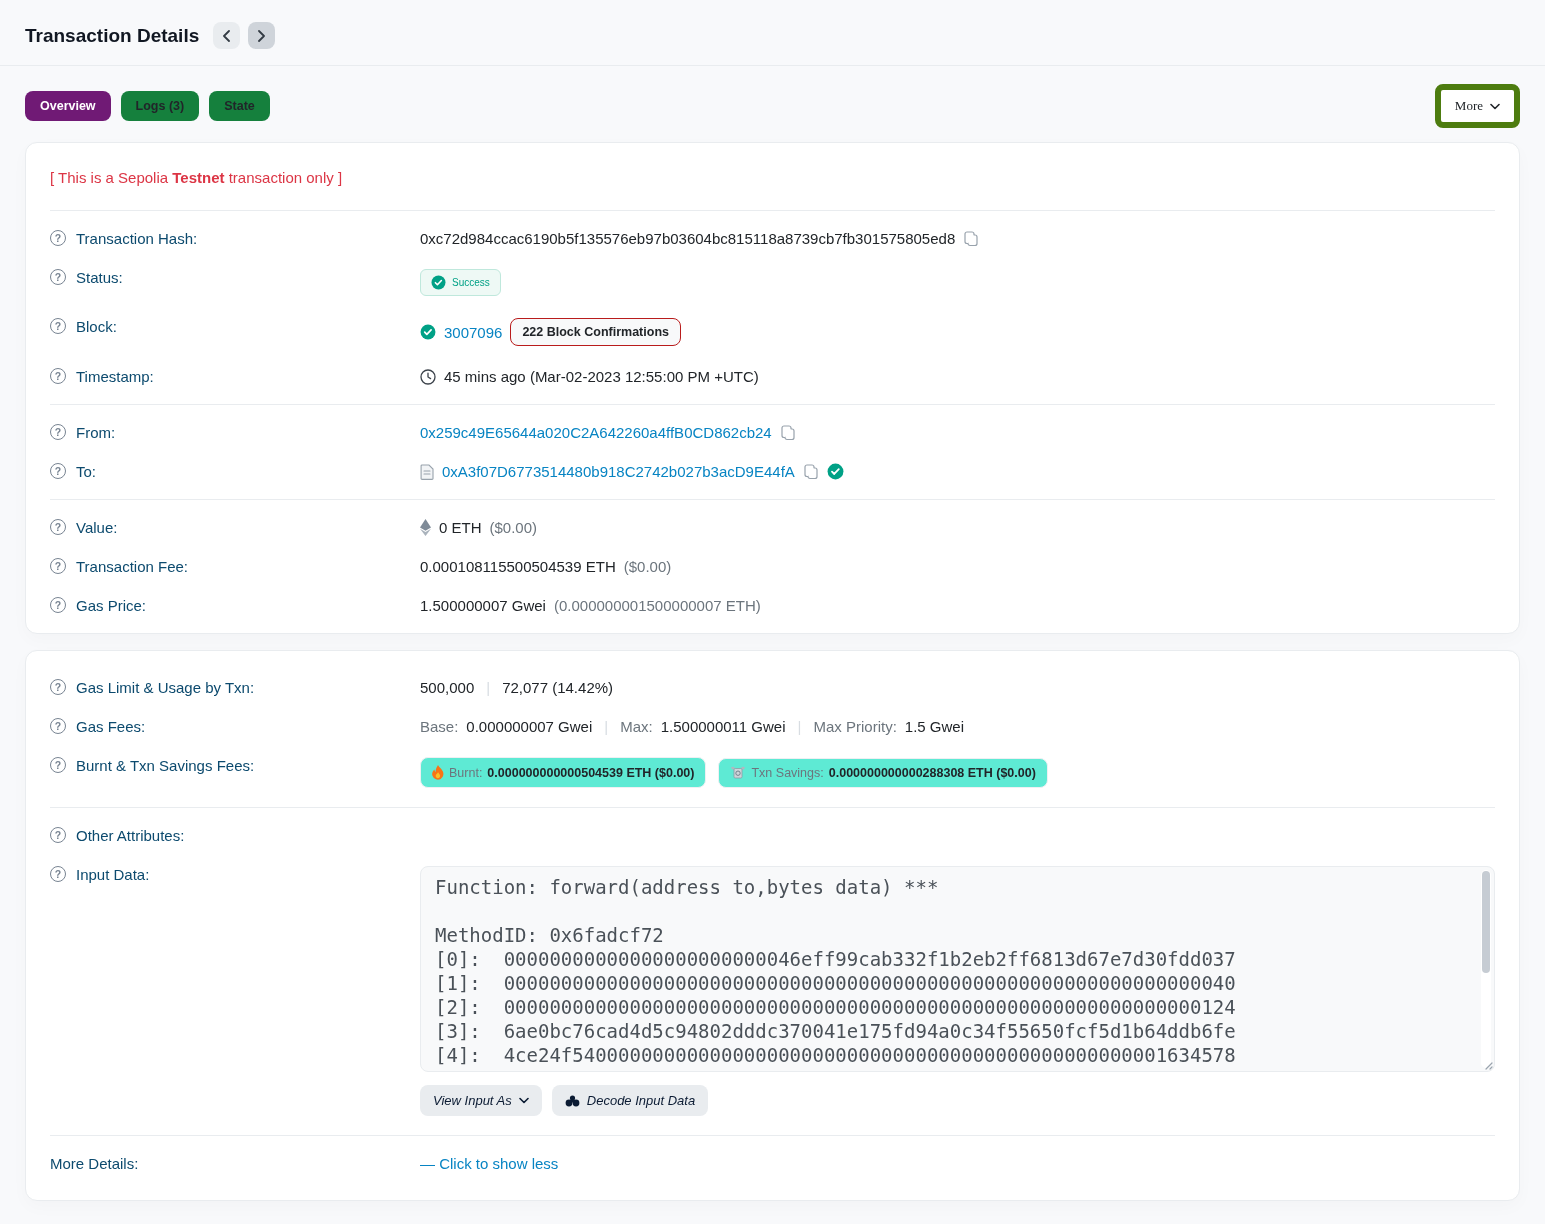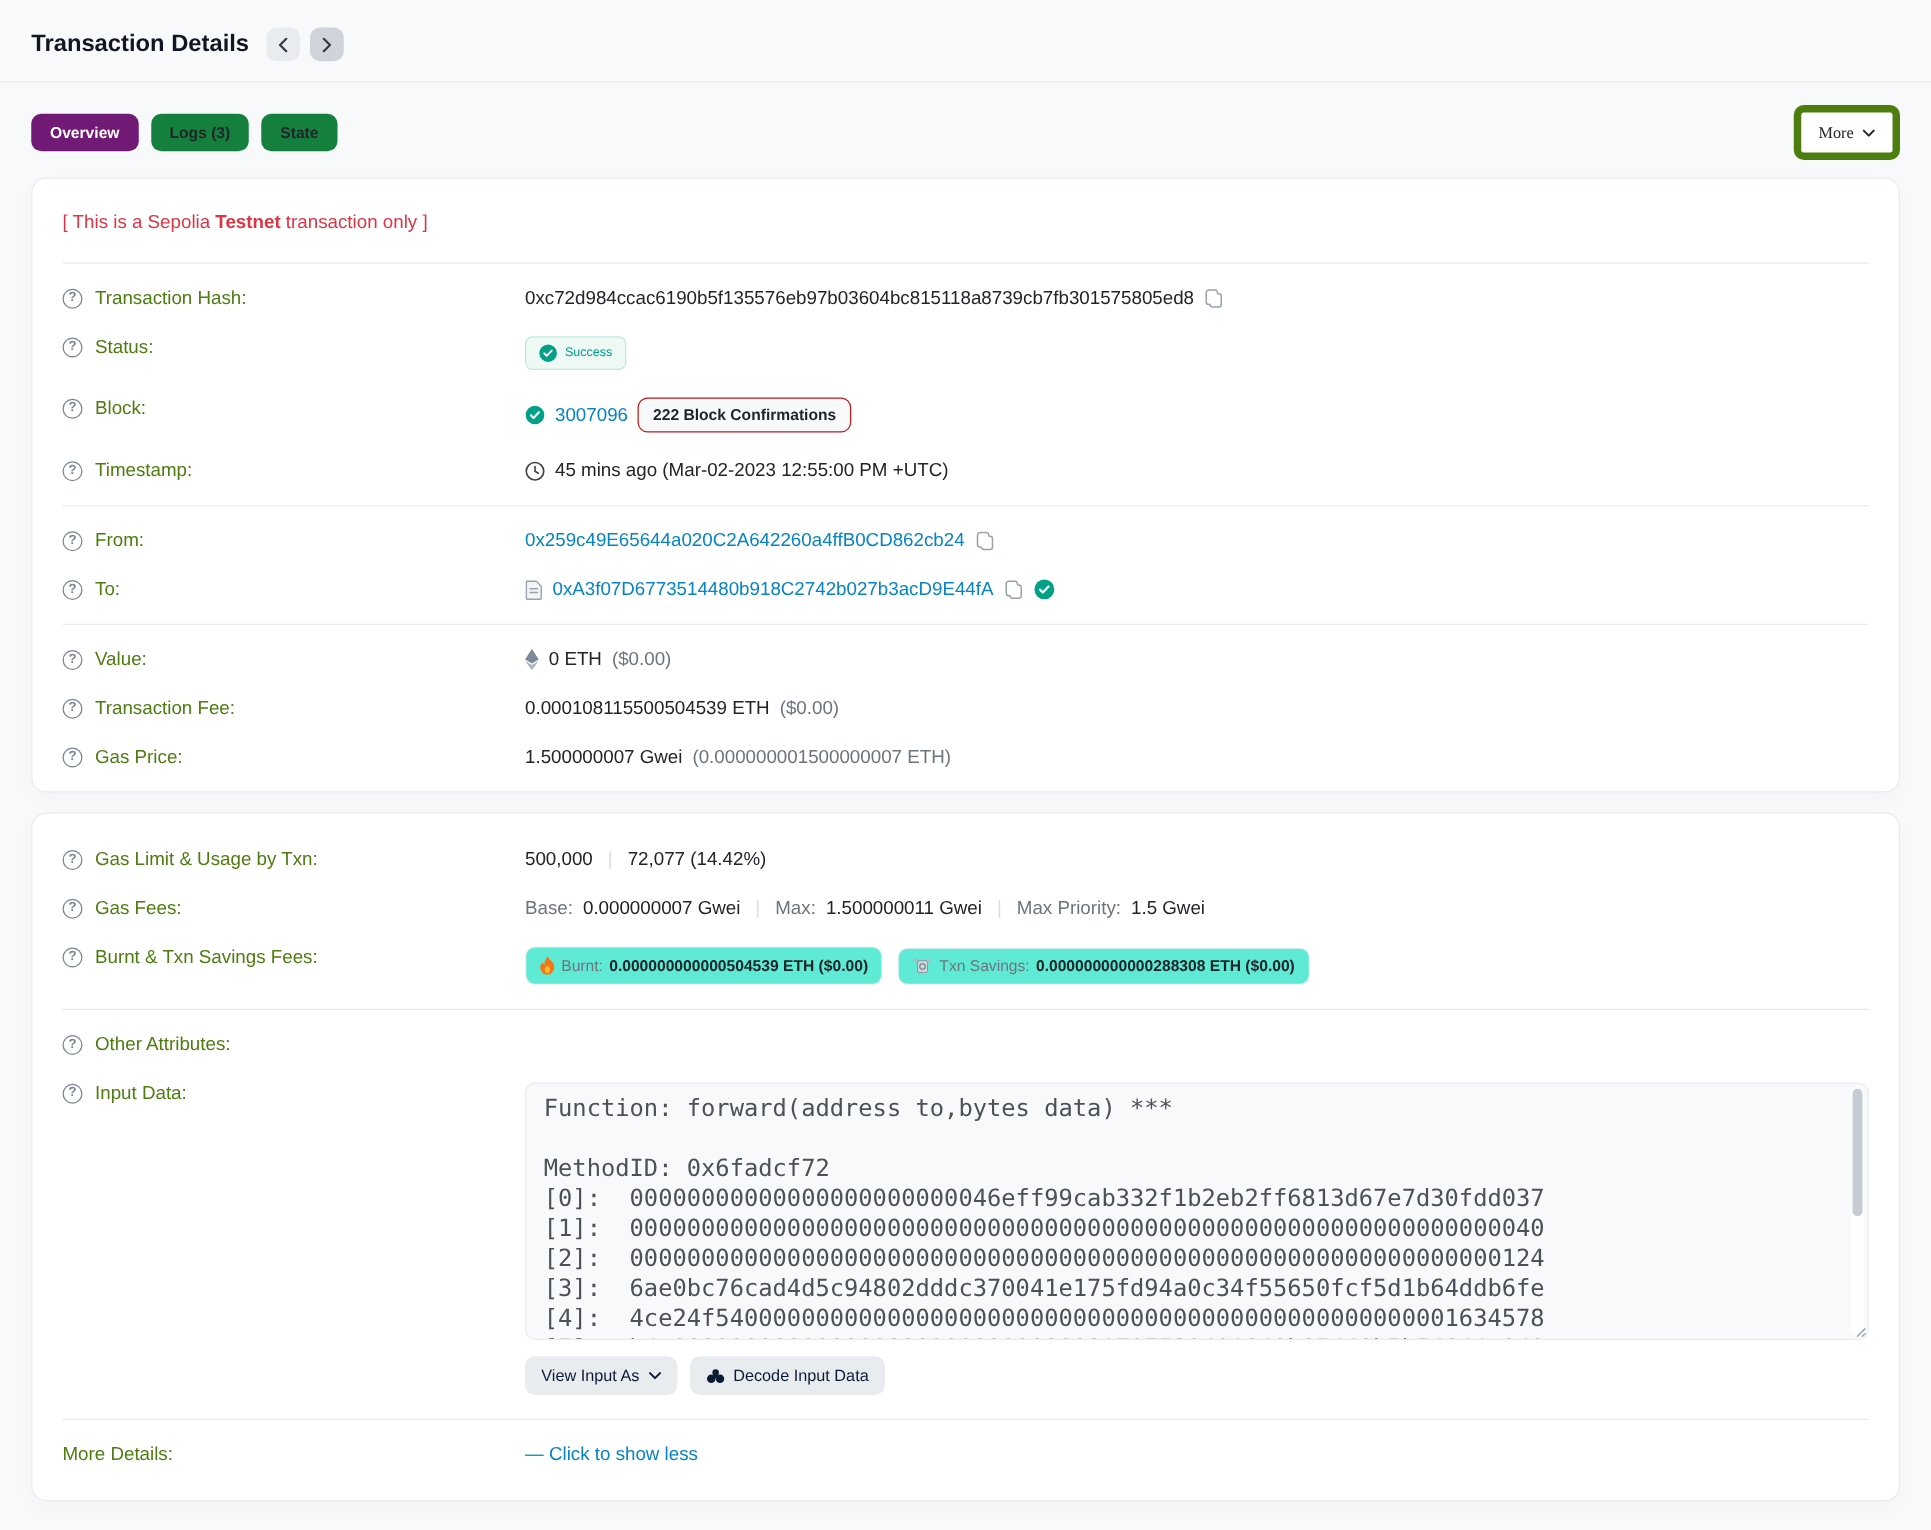--- a/index.html
+++ b/index.html
@@ -32,21 +32,21 @@
 
   
   .card { background:#fff; border:1px solid #e9ecef; border-radius:12px; padding:8px 24px;
           margin-bottom:16px; box-shadow:0 6px 18px rgba(33,37,41,.025); }
   .warning { color:#dc3545; padding:18px 0 16px; font-size:15px; }
   .warning b { font-weight:700; }
   .divider { border-top:1px solid #e9ecef; margin:8px 0; }
 
   
   .row { display:flex; align-items:flex-start; padding:11px 0; }
-  .row-label { flex:0 0 370px; display:flex; align-items:center; gap:10px; color:#4d7c0f; }
+  .row-label { flex:0 0 370px; display:flex; gap:10px; color:#0c4a6e; }
   .row-value { flex:1; display:flex; align-items:center; gap:8px; flex-wrap:wrap; min-width:0; }
   .muted { color:#6c757d; }
   .lnk { color:#0784c3; text-decoration:none; cursor:pointer; }
   .sep { color:#d8dde2; padding:0 4px; }
 
   .help { width:16px; height:16px; flex:none; border:1.3px solid #788492; border-radius:50%;
           color:#788492; display:inline-flex; align-items:center; justify-content:center; }
   .help::after { content:"?"; font-size:10.5px; font-weight:700; line-height:1; }
 
   .icon { display:inline-flex; align-items:center; flex:none; }
@@ -75,21 +75,21 @@
                color:#4a5158; }
   .input-box pre { font-family:inherit; white-space:pre; overflow:hidden; }
   .sb-track { position:absolute; top:3px; bottom:3px; right:3px; width:10px; background:#fff;
               border-radius:6px; }
   .sb-thumb { position:absolute; top:1px; left:1px; width:8px; height:102px; background:#c6ccd3;
               border-radius:5px; cursor:pointer; }
   .rsz { position:absolute; right:1px; bottom:1px; width:12px; height:12px; cursor:nwse-resize; }
   .input-actions { display:flex; gap:10px; margin-top:13px; }
   .gbtn { background:#e9ecef; border:none; border-radius:8px; padding:8px 13px; font-size:13px;
           color:#0b1b33; display:inline-flex; align-items:center; gap:7px; cursor:pointer;
-          font-family:inherit; font-weight:500; }
+          font-family:inherit; font-weight:500;font-style:italic; }
 </style>
 </head>
 <body>
 
 <div class="page">
 
   <div class="hdr">
     <h1>Transaction Details</h1>
     <div class="pager">
       <button class="pg-btn">

